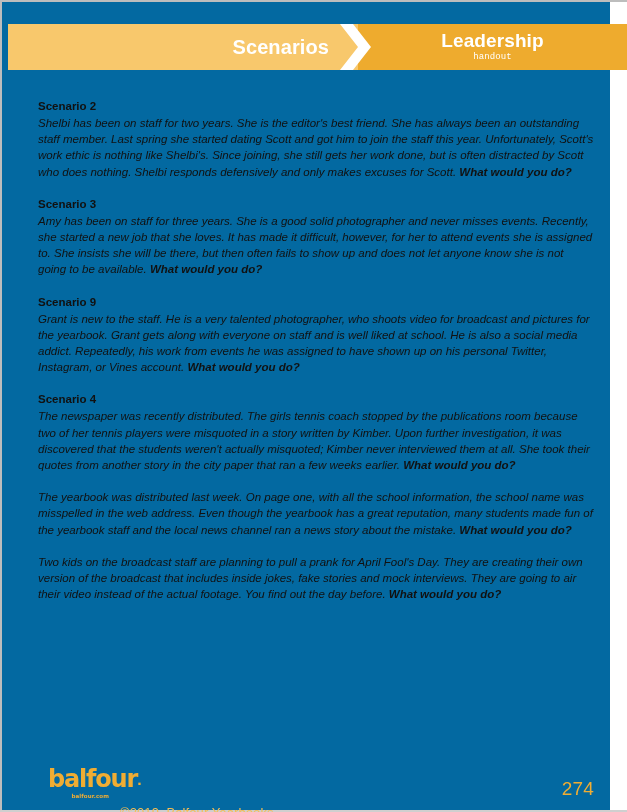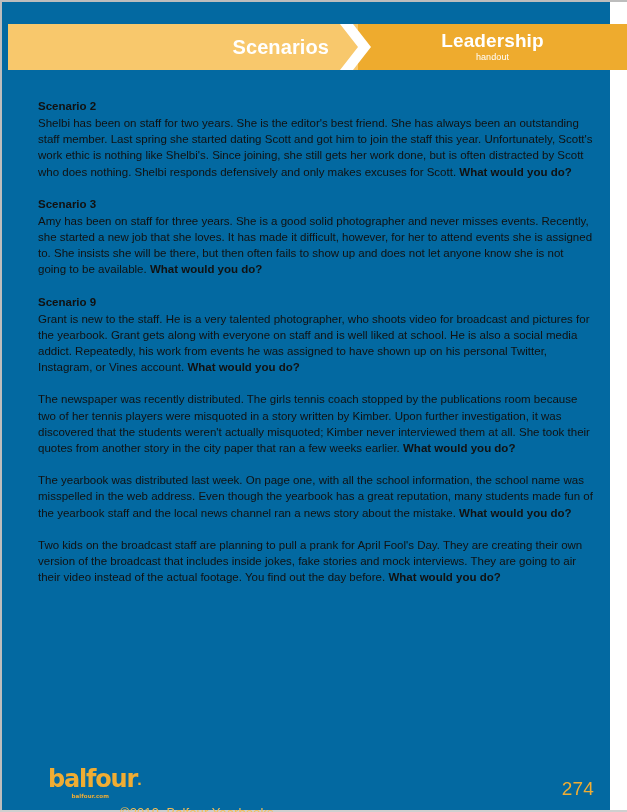--- a/index.html
+++ b/index.html
@@ -108,20 +108,21 @@
     line-height: 20px;
     letter-spacing: 0.1px;
   }
   .banner-sub-small {
     color: #ffffff;
     font-size: 9px;
     font-weight: normal;
     line-height: 11px;
     margin-top: 1px;
     letter-spacing: 0.1px;
+    font-family: Liberation Mono, monospace;
   }
 
   
   .content {
     position: absolute;
     left: 38px;
     top: 98px;
     width: 556px;
   }
   .scenario {
@@ -134,20 +135,21 @@
     font-weight: bold;
     color: #111111;
     line-height: 16px;
     margin-bottom: 1px;
   }
   .scenario-body {
     font-size: 11.5px;
     color: #111111;
     line-height: 16.2px;
     text-align: left;
+    font-style: italic;
   }
   .scenario-body .prompt {
     font-weight: bold;
   }
 
   
   .footer {
     position: absolute;
     left: 0;
     top: 766px;
@@ -242,20 +244,21 @@
       <div class="scenario-heading">Scenario 3</div>
       <div class="scenario-body"><span>Amy has been on staff for three years. She is a good solid photographer and never misses events. Recently, she started a new job that she loves. It has made it difficult, however, for her to attend events she is assigned to. She insists she will be there, but then often fails to show up and does not let anyone know she is not going to be available. </span><span class="prompt">What would you do?</span></div>
     </div>
 
     <div class="scenario">
       <div class="scenario-heading">Scenario 9</div>
       <div class="scenario-body"><span>Grant is new to the staff. He is a very talented photographer, who shoots video for broadcast and pictures for the yearbook. Grant gets along with everyone on staff and is well liked at school. He is also a social media addict. Repeatedly,  his work from events he was assigned to have shown up on his personal Twitter, Instagram, or Vines account. </span><span class="prompt">What would you do?</span></div>
     </div>
 
     <div class="scenario">
+      <div class="scenario-heading">Scenario 4</div>
       <div class="scenario-body"><span>The newspaper was recently distributed. The girls tennis coach stopped by the publications room because two of her tennis players were misquoted in a story written by Kimber. Upon further investigation, it was discovered that the students weren't actually misquoted; Kimber never interviewed them at all. She took their quotes from another story in the city paper that ran a few weeks earlier. </span><span class="prompt">What would you do?</span></div>
     </div>
 
     <div class="scenario">
       <div class="scenario-body"><span>The yearbook was distributed last week. On page one, with all the school information, the school name was misspelled in the web address. Even though the yearbook has a great reputation, many students made fun of the yearbook staff and the local news channel ran a news story about the mistake. </span><span class="prompt">What would you do?</span></div>
     </div>
 
     <div class="scenario">
       <div class="scenario-body"><span>Two kids on the broadcast staff are planning to pull a prank for April Fool's Day. They are creating their own version of the broadcast that includes inside jokes, fake stories and mock interviews. They are going to air their video instead of the actual footage. You find out the day before. </span><span class="prompt">What would you do?</span></div>
     </div>

